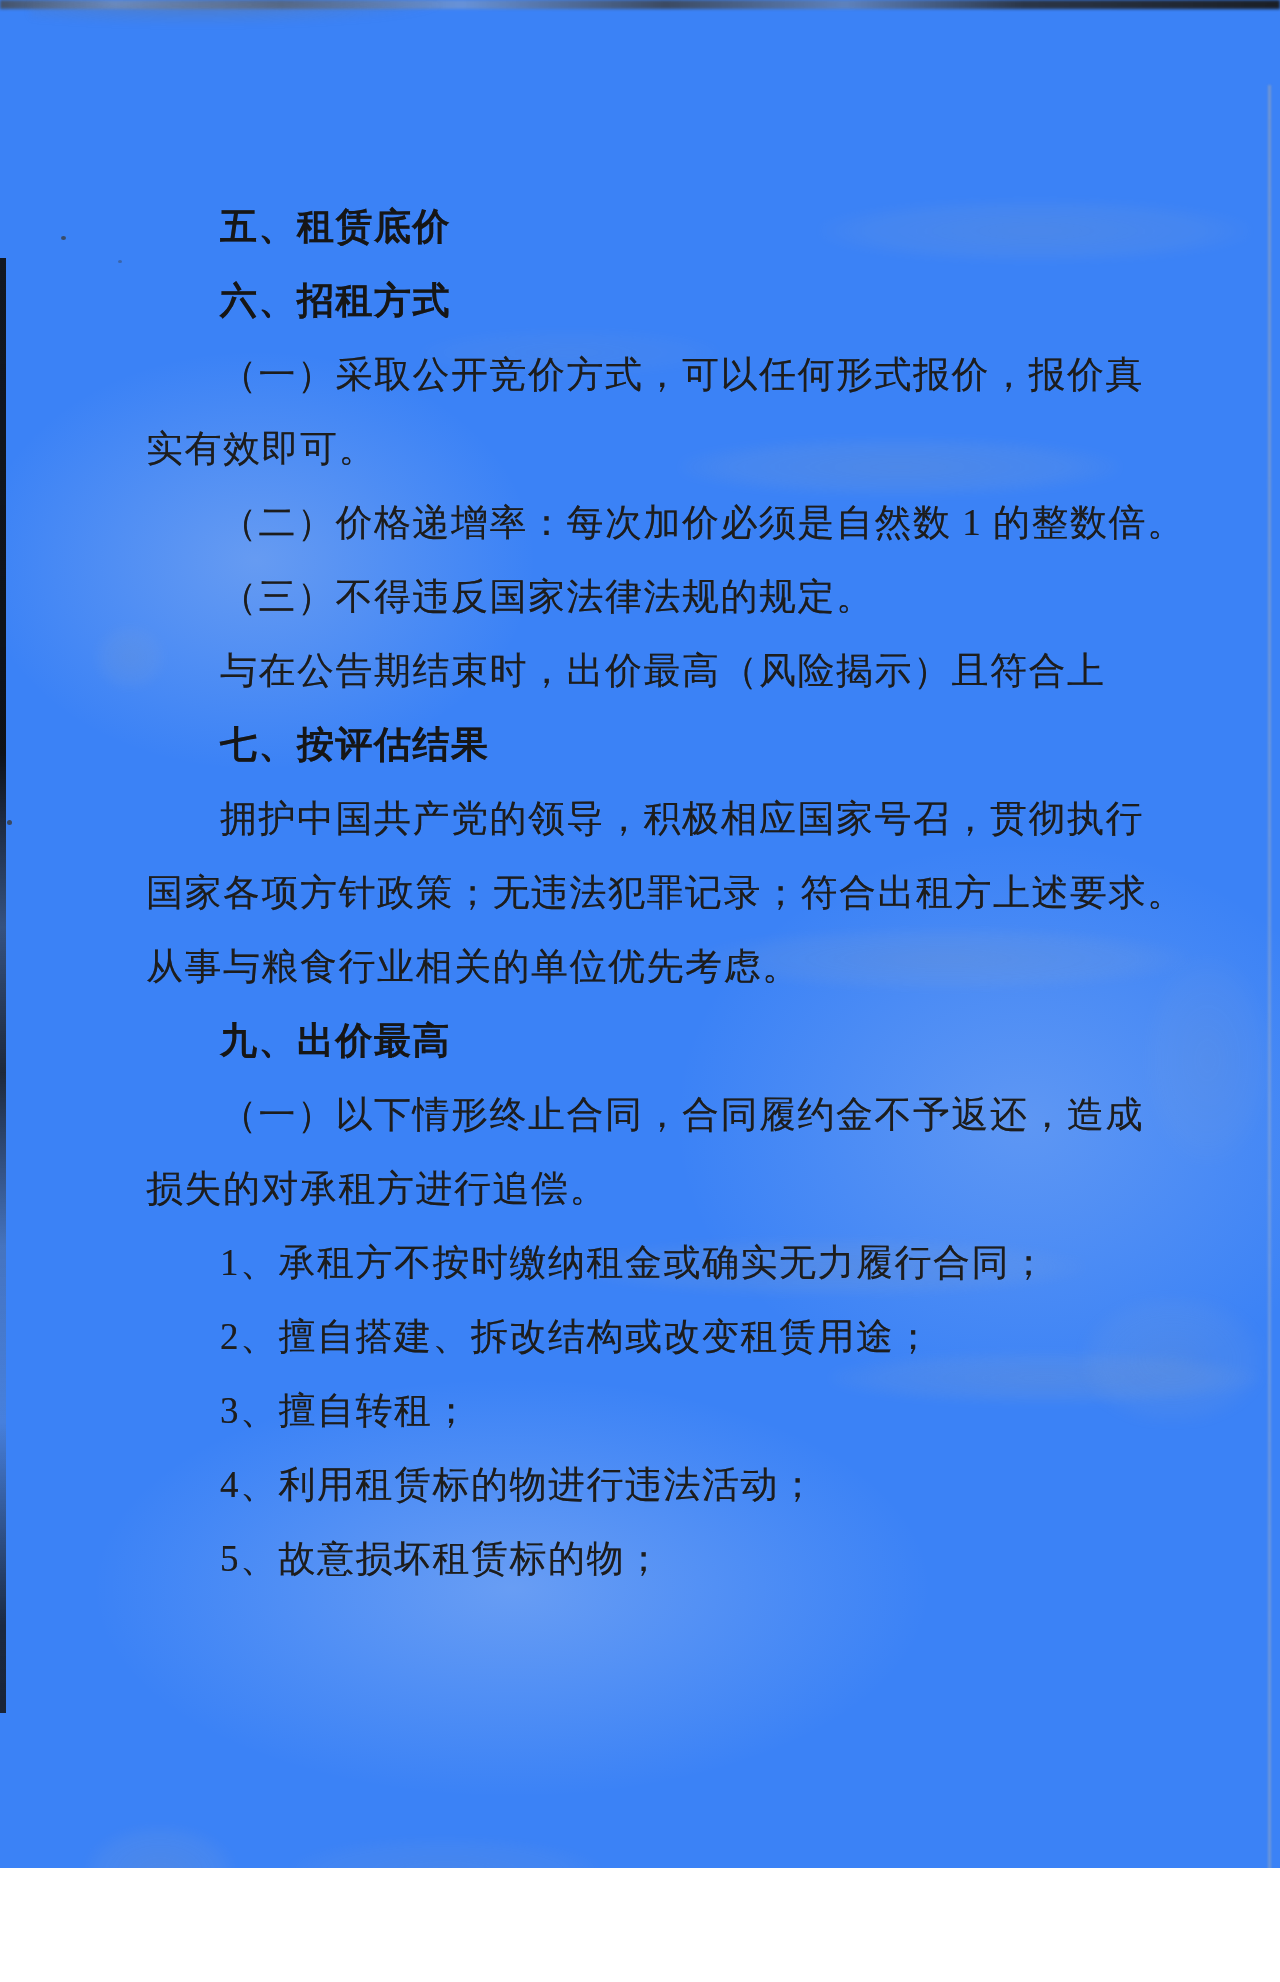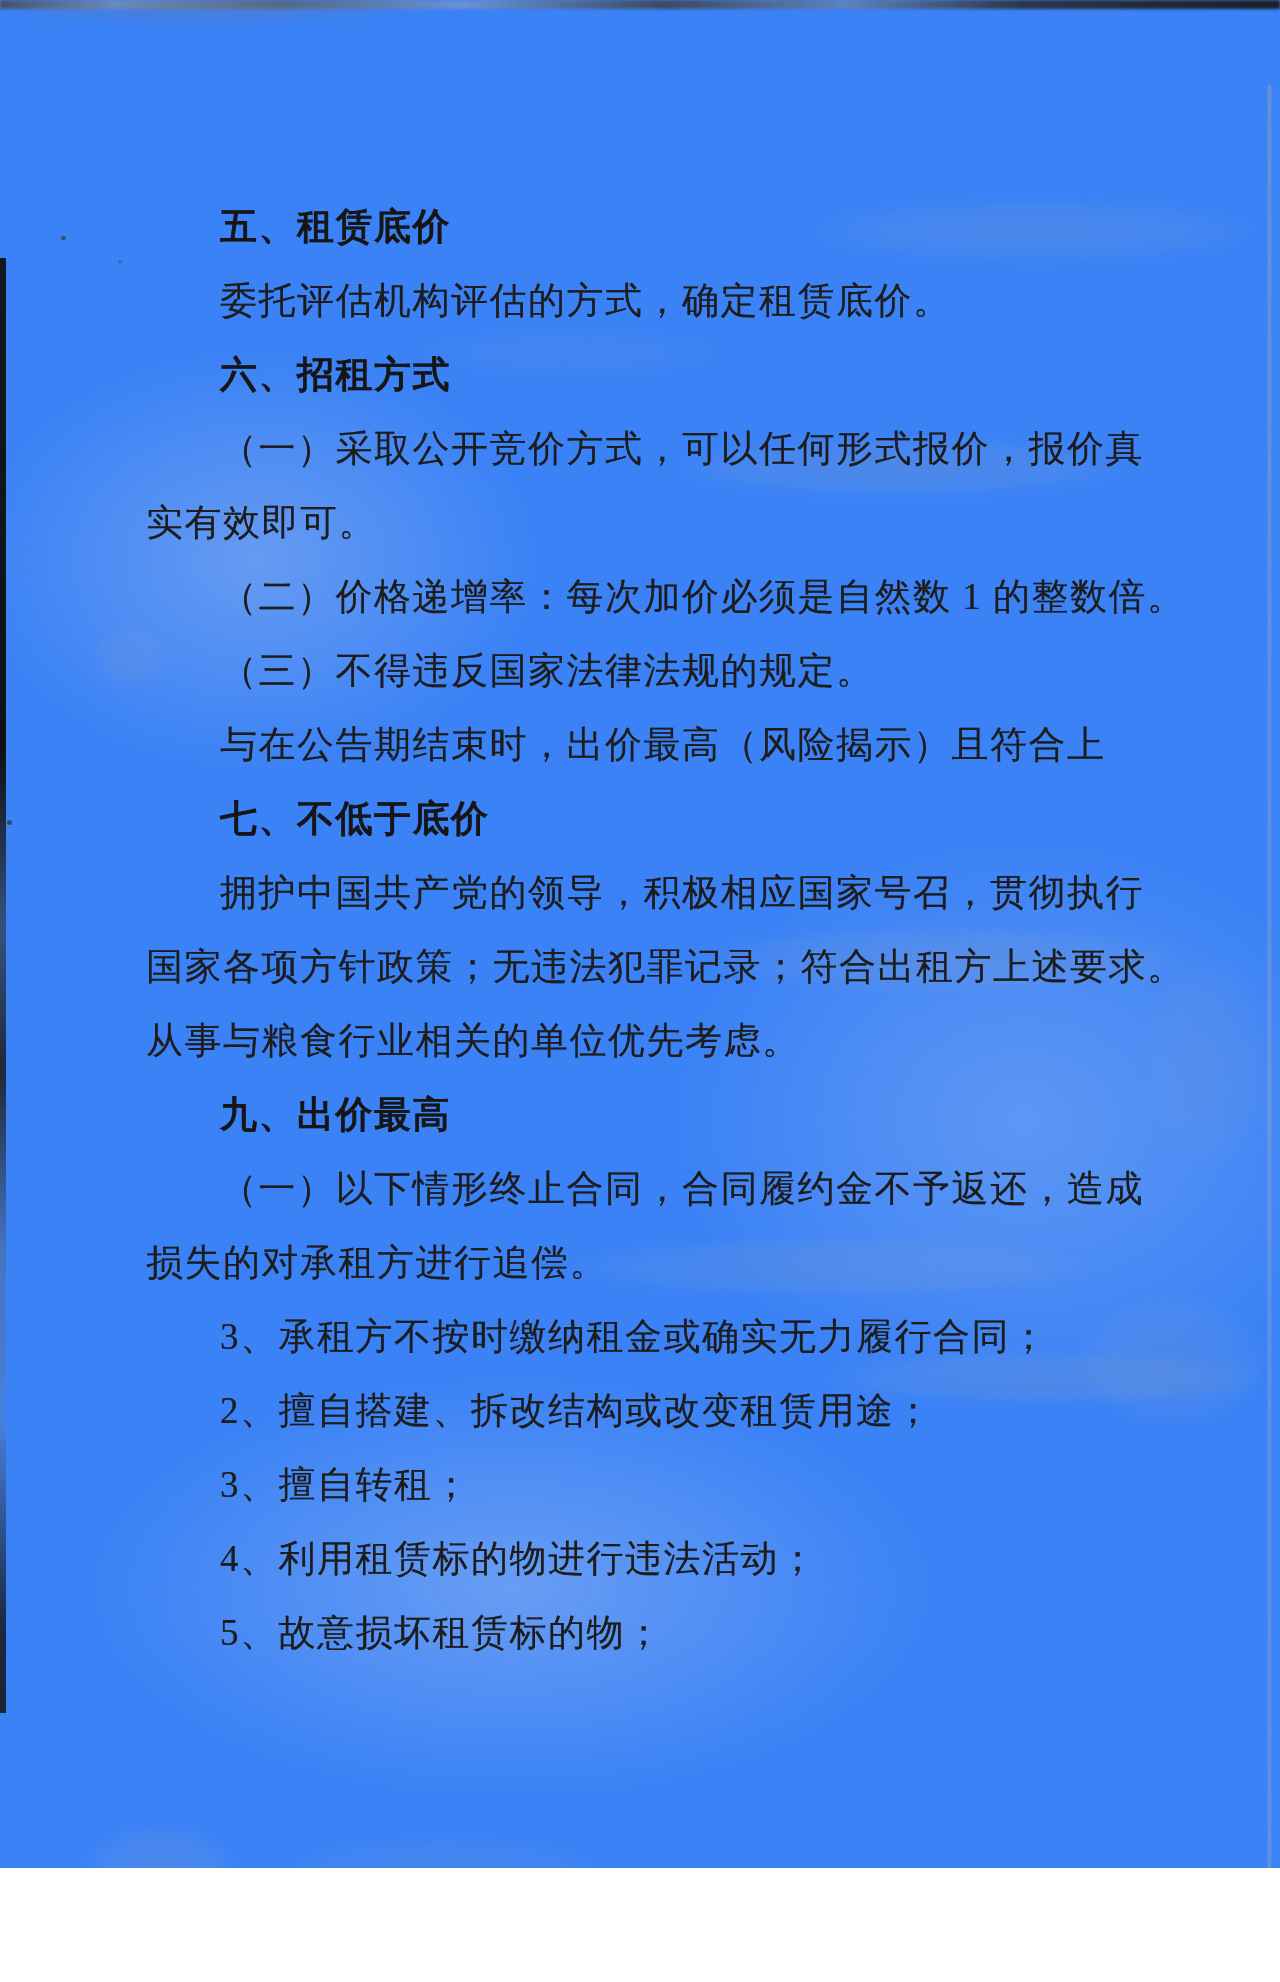--- a/index.html
+++ b/index.html
@@ -104,33 +104,32 @@
   <div class="smudge sm-5"></div>
   <div class="smudge sm-6"></div>
   <div class="smudge sm-7"></div>
   <div class="smudge sm-8"></div>
   <div class="smudge sm-9"></div>
   <div class="smudge sm-10"></div>
   <div class="smudge sm-11"></div>
 
   <div class="text-block">
     <p class="line heading ind">五、租赁底价</p>
-    <p class="line ind">委托评估机构评估的方式，确定租赁底价。</p>
     <p class="line heading ind">六、招租方式</p>
     <p class="line ind">（一）采取公开竞价方式，可以任何形式报价，报价真</p>
     <p class="line">实有效即可。</p>
     <p class="line ind">（二）价格递增率：每次加价必须是自然数 1 的整数倍。</p>
     <p class="line ind">（三）不得违反国家法律法规的规定。</p>
     <p class="line ind">与在公告期结束时，出价最高（风险揭示）且符合上</p>
-    <p class="line heading ind">七、不低于底价</p>
+    <p class="line heading ind">七、按评估结果</p>
     <p class="line ind">拥护中国共产党的领导，积极相应国家号召，贯彻执行</p>
     <p class="line">国家各项方针政策；无违法犯罪记录；符合出租方上述要求。</p>
     <p class="line">从事与粮食行业相关的单位优先考虑。</p>
     <p class="line heading ind">九、出价最高</p>
     <p class="line ind">（一）以下情形终止合同，合同履约金不予返还，造成</p>
     <p class="line">损失的对承租方进行追偿。</p>
-    <p class="line ind">3、承租方不按时缴纳租金或确实无力履行合同；</p>
+    <p class="line ind">1、承租方不按时缴纳租金或确实无力履行合同；</p>
     <p class="line ind">2、擅自搭建、拆改结构或改变租赁用途；</p>
     <p class="line ind">3、擅自转租；</p>
     <p class="line ind">4、利用租赁标的物进行违法活动；</p>
     <p class="line ind">5、故意损坏租赁标的物；</p>
   </div>
 </div>
 
 </body></html>

